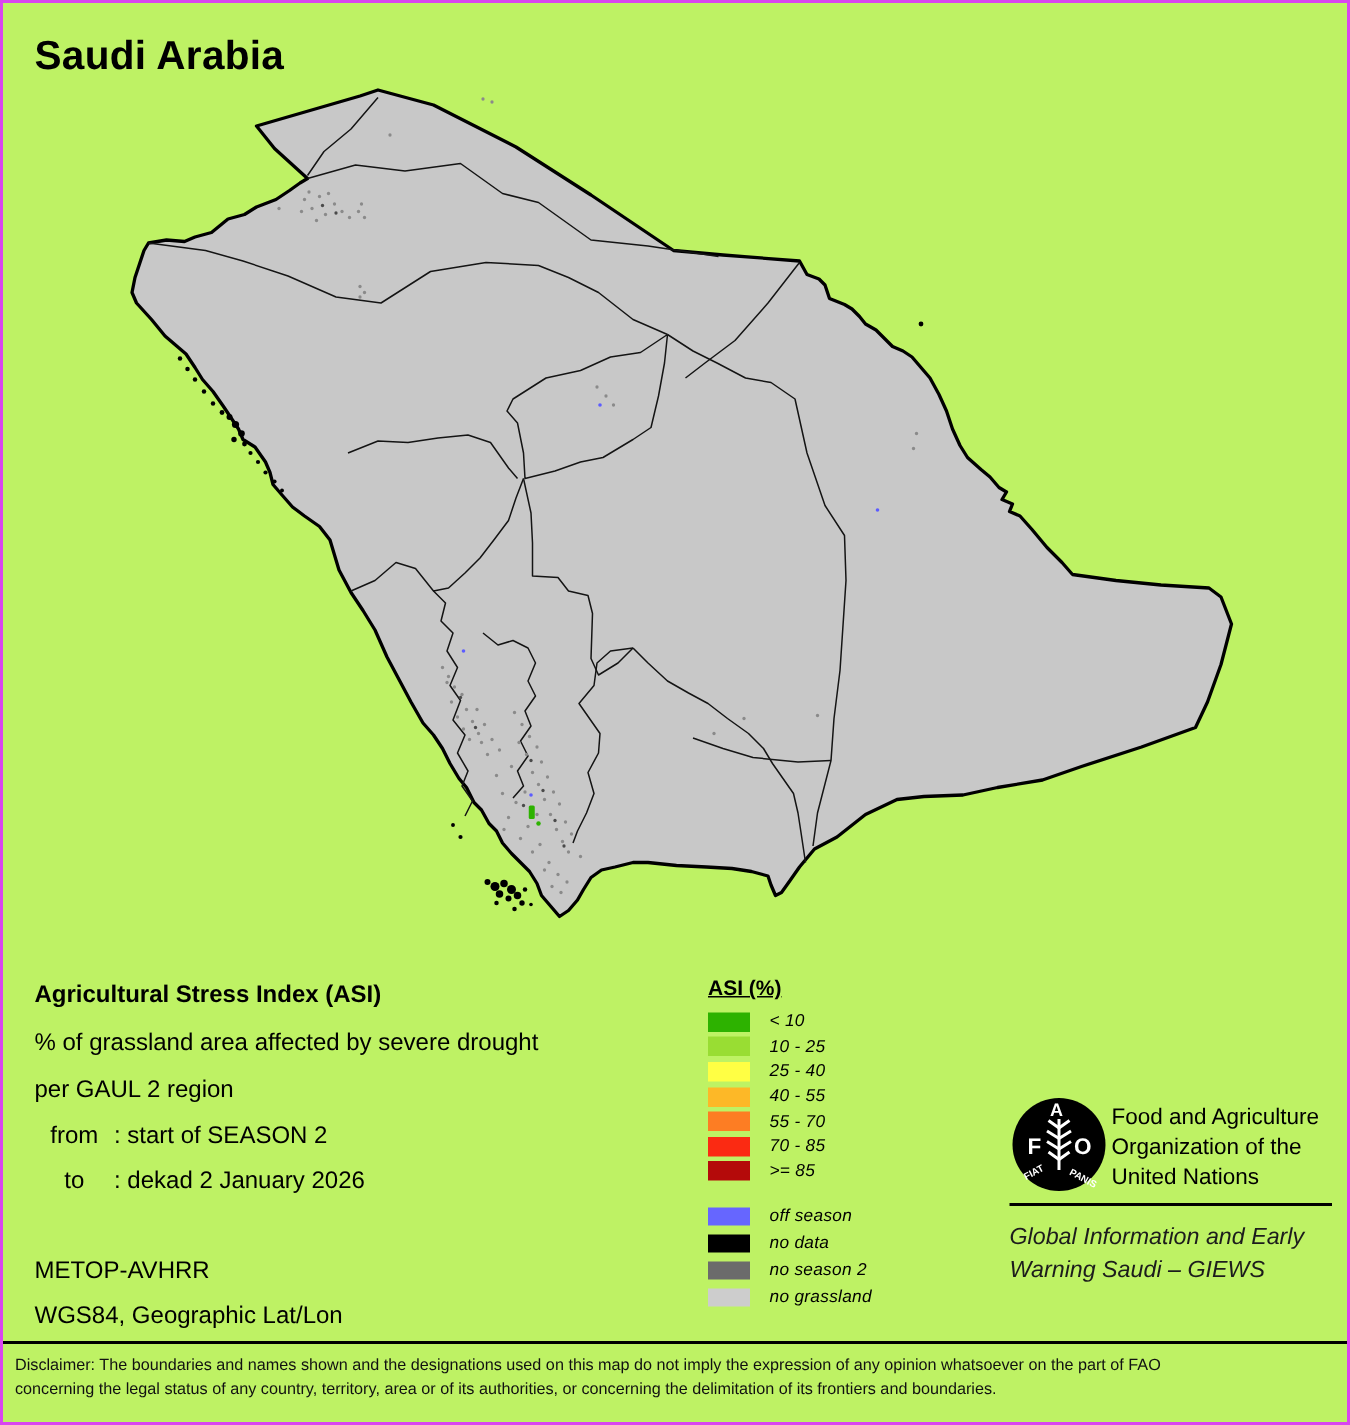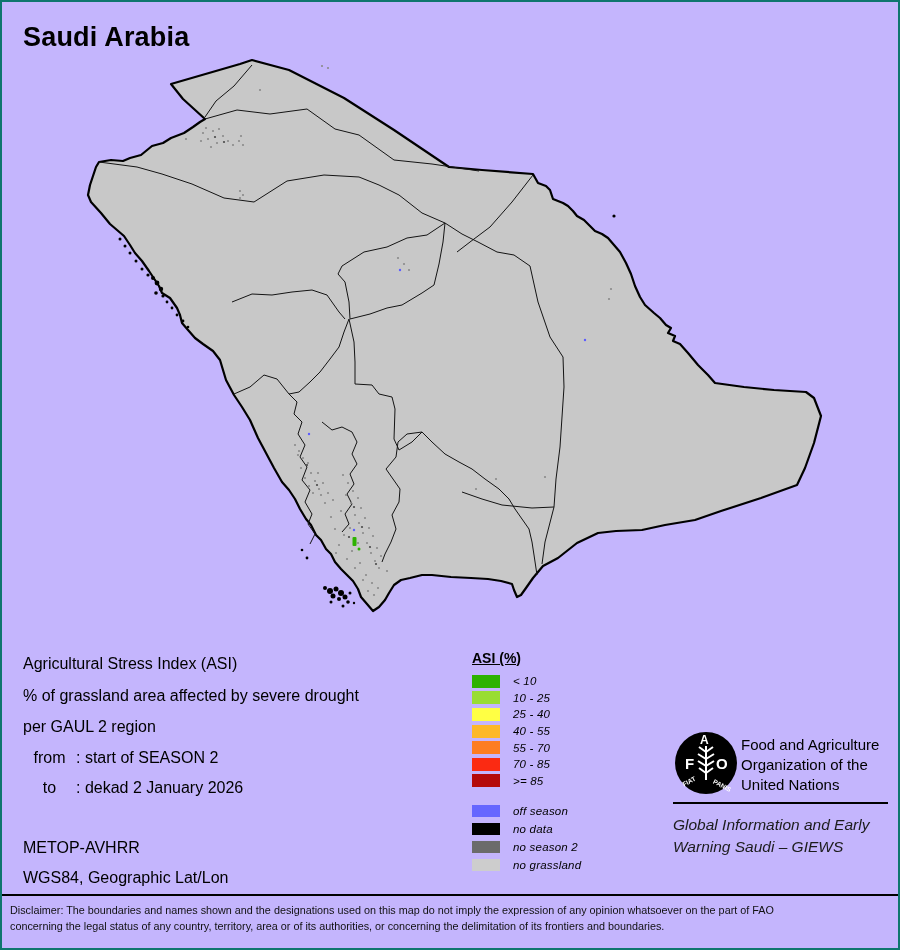--- a/index.html
+++ b/index.html
@@ -1,28 +1,28 @@
 <!DOCTYPE html>
 <html><head>
 <meta charset="utf-8">
 <style>
   html,body{margin:0;padding:0;background:#ffffff;}
   .frame{
-    position:relative;width:896px;height:946px;border:2px solid #0f766e;
-    background:#c4b5fd;overflow:hidden;
+    position:relative;width:896px;height:946px;border:2px solid #d946ef;
+    background:#bef264;overflow:hidden;
     font-family:"Liberation Sans", sans-serif;color:#000;
   }
   h1.title{
     position:absolute;left:21px;top:20px;margin:0;
     font-size:27px;font-weight:bold;letter-spacing:0.2px;
   }
   svg.map{position:absolute;left:0;top:0;}
 
   
-  .info-heading{position:absolute;left:21px;top:653px;font-size:16px;font-weight:normal;}
+  .info-heading{position:absolute;left:21px;top:653px;font-size:16px;font-weight:bold;}
   .info-line1{position:absolute;left:21px;top:685px;font-size:16px;}
   .info-line2{position:absolute;left:21px;top:716px;font-size:16px;}
   .info-from{position:absolute;left:21px;top:747px;font-size:16px;}
   .info-to{position:absolute;left:21px;top:777px;font-size:16px;}
   .rowlabel{display:inline-block;width:53px;text-align:center;}
   .sensor{position:absolute;left:21px;top:837px;font-size:16px;}
   .projection{position:absolute;left:21px;top:867px;font-size:16px;}
 
   
   .legend{position:absolute;left:470px;top:648px;width:150px;}

